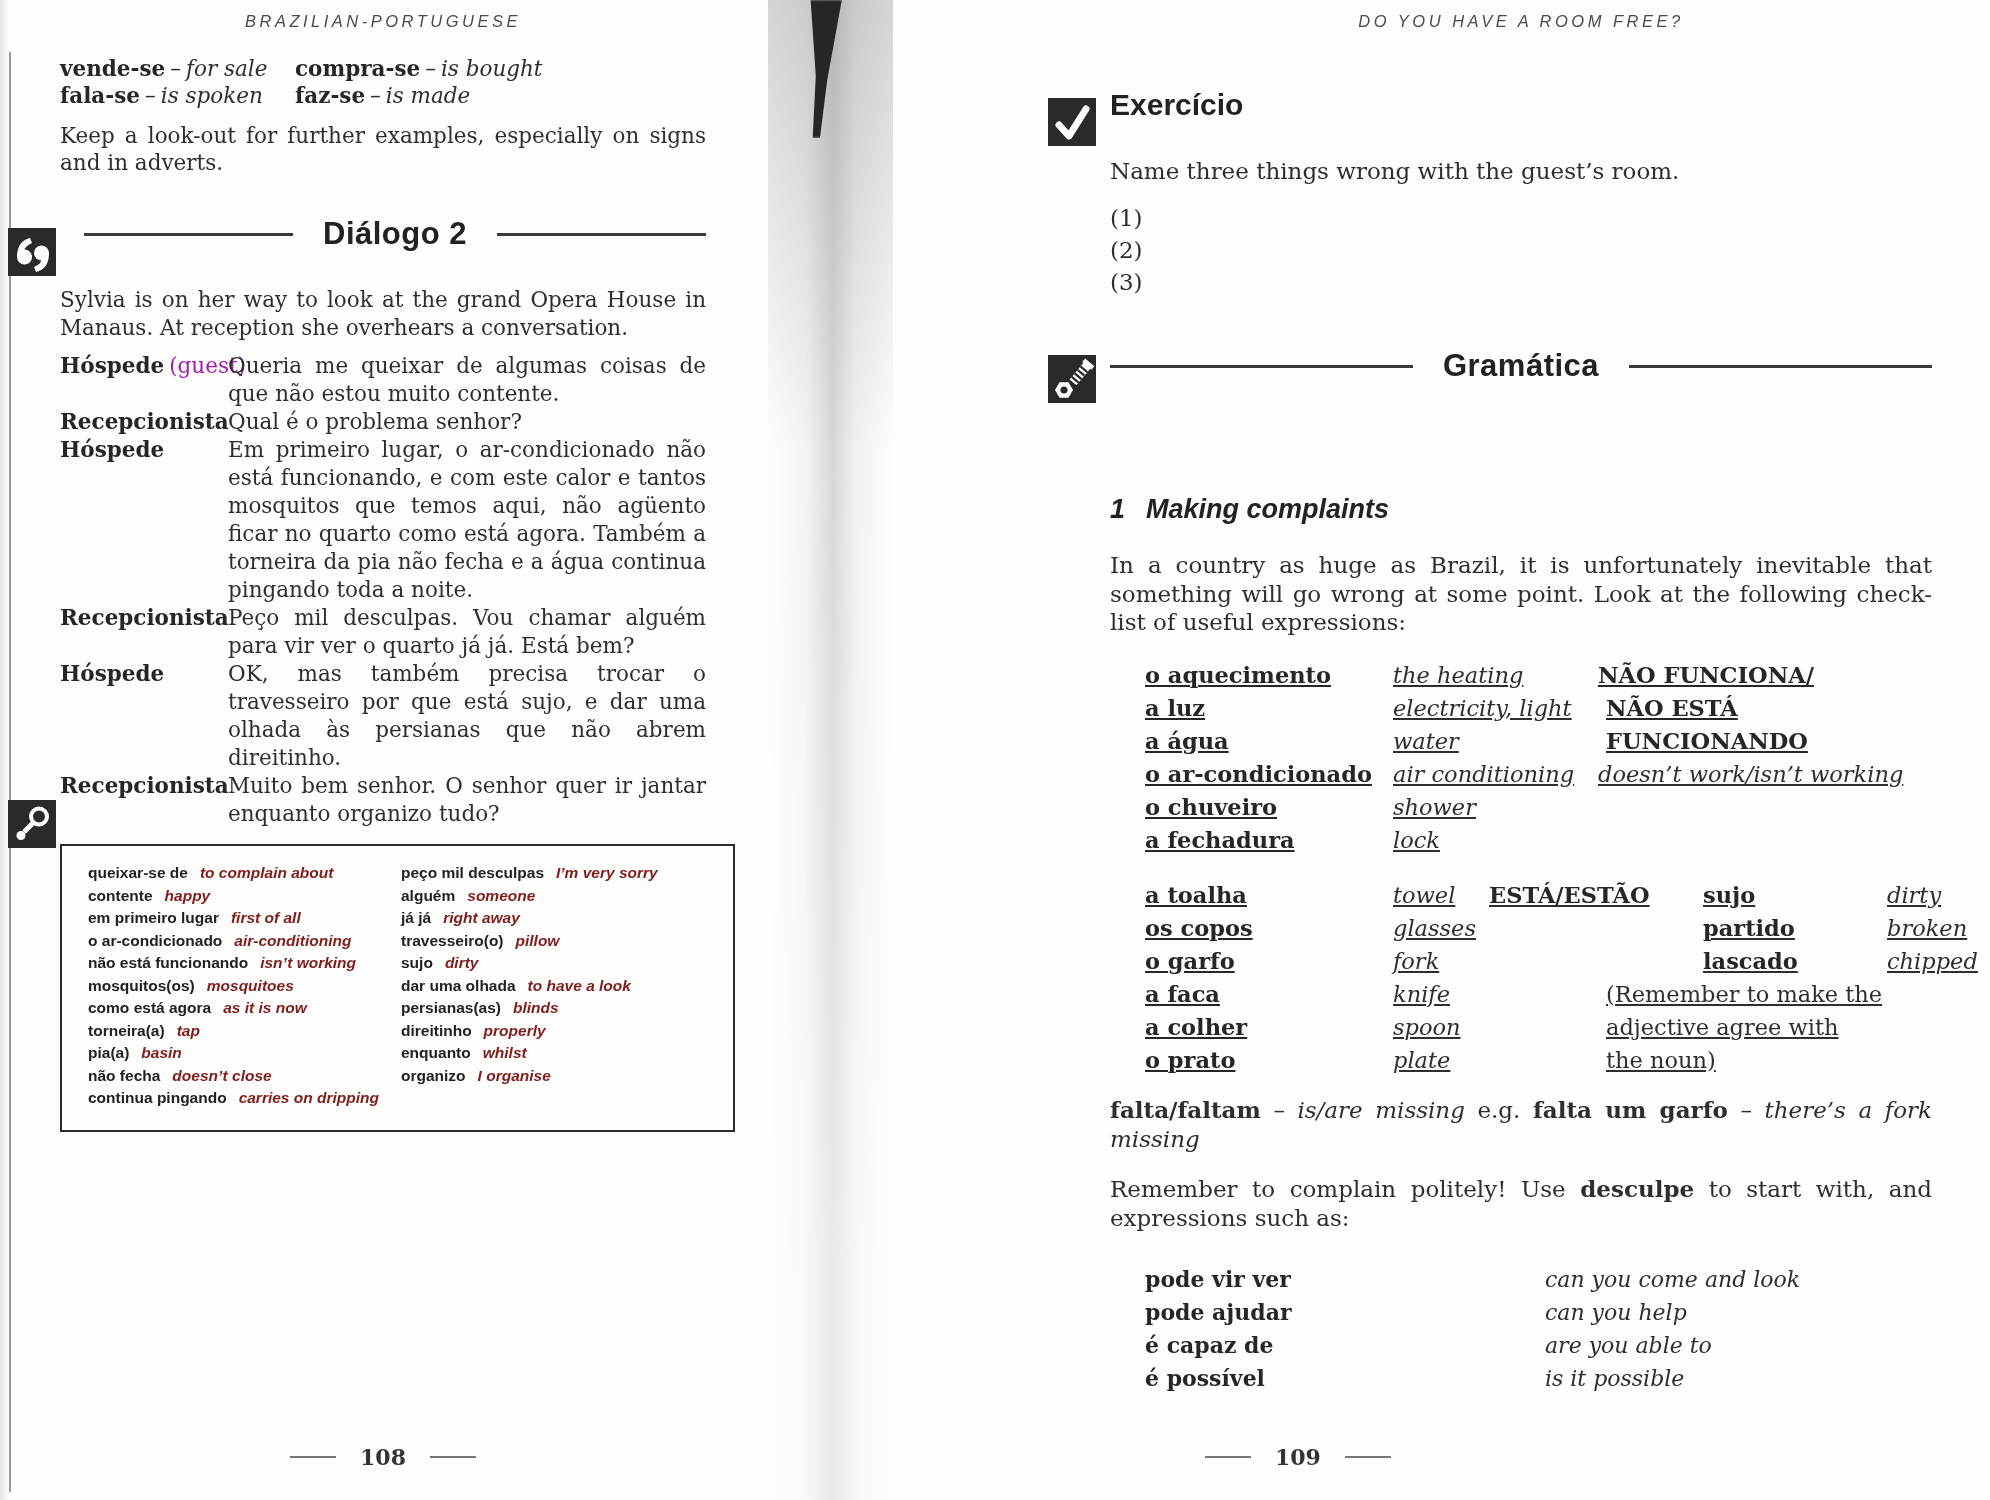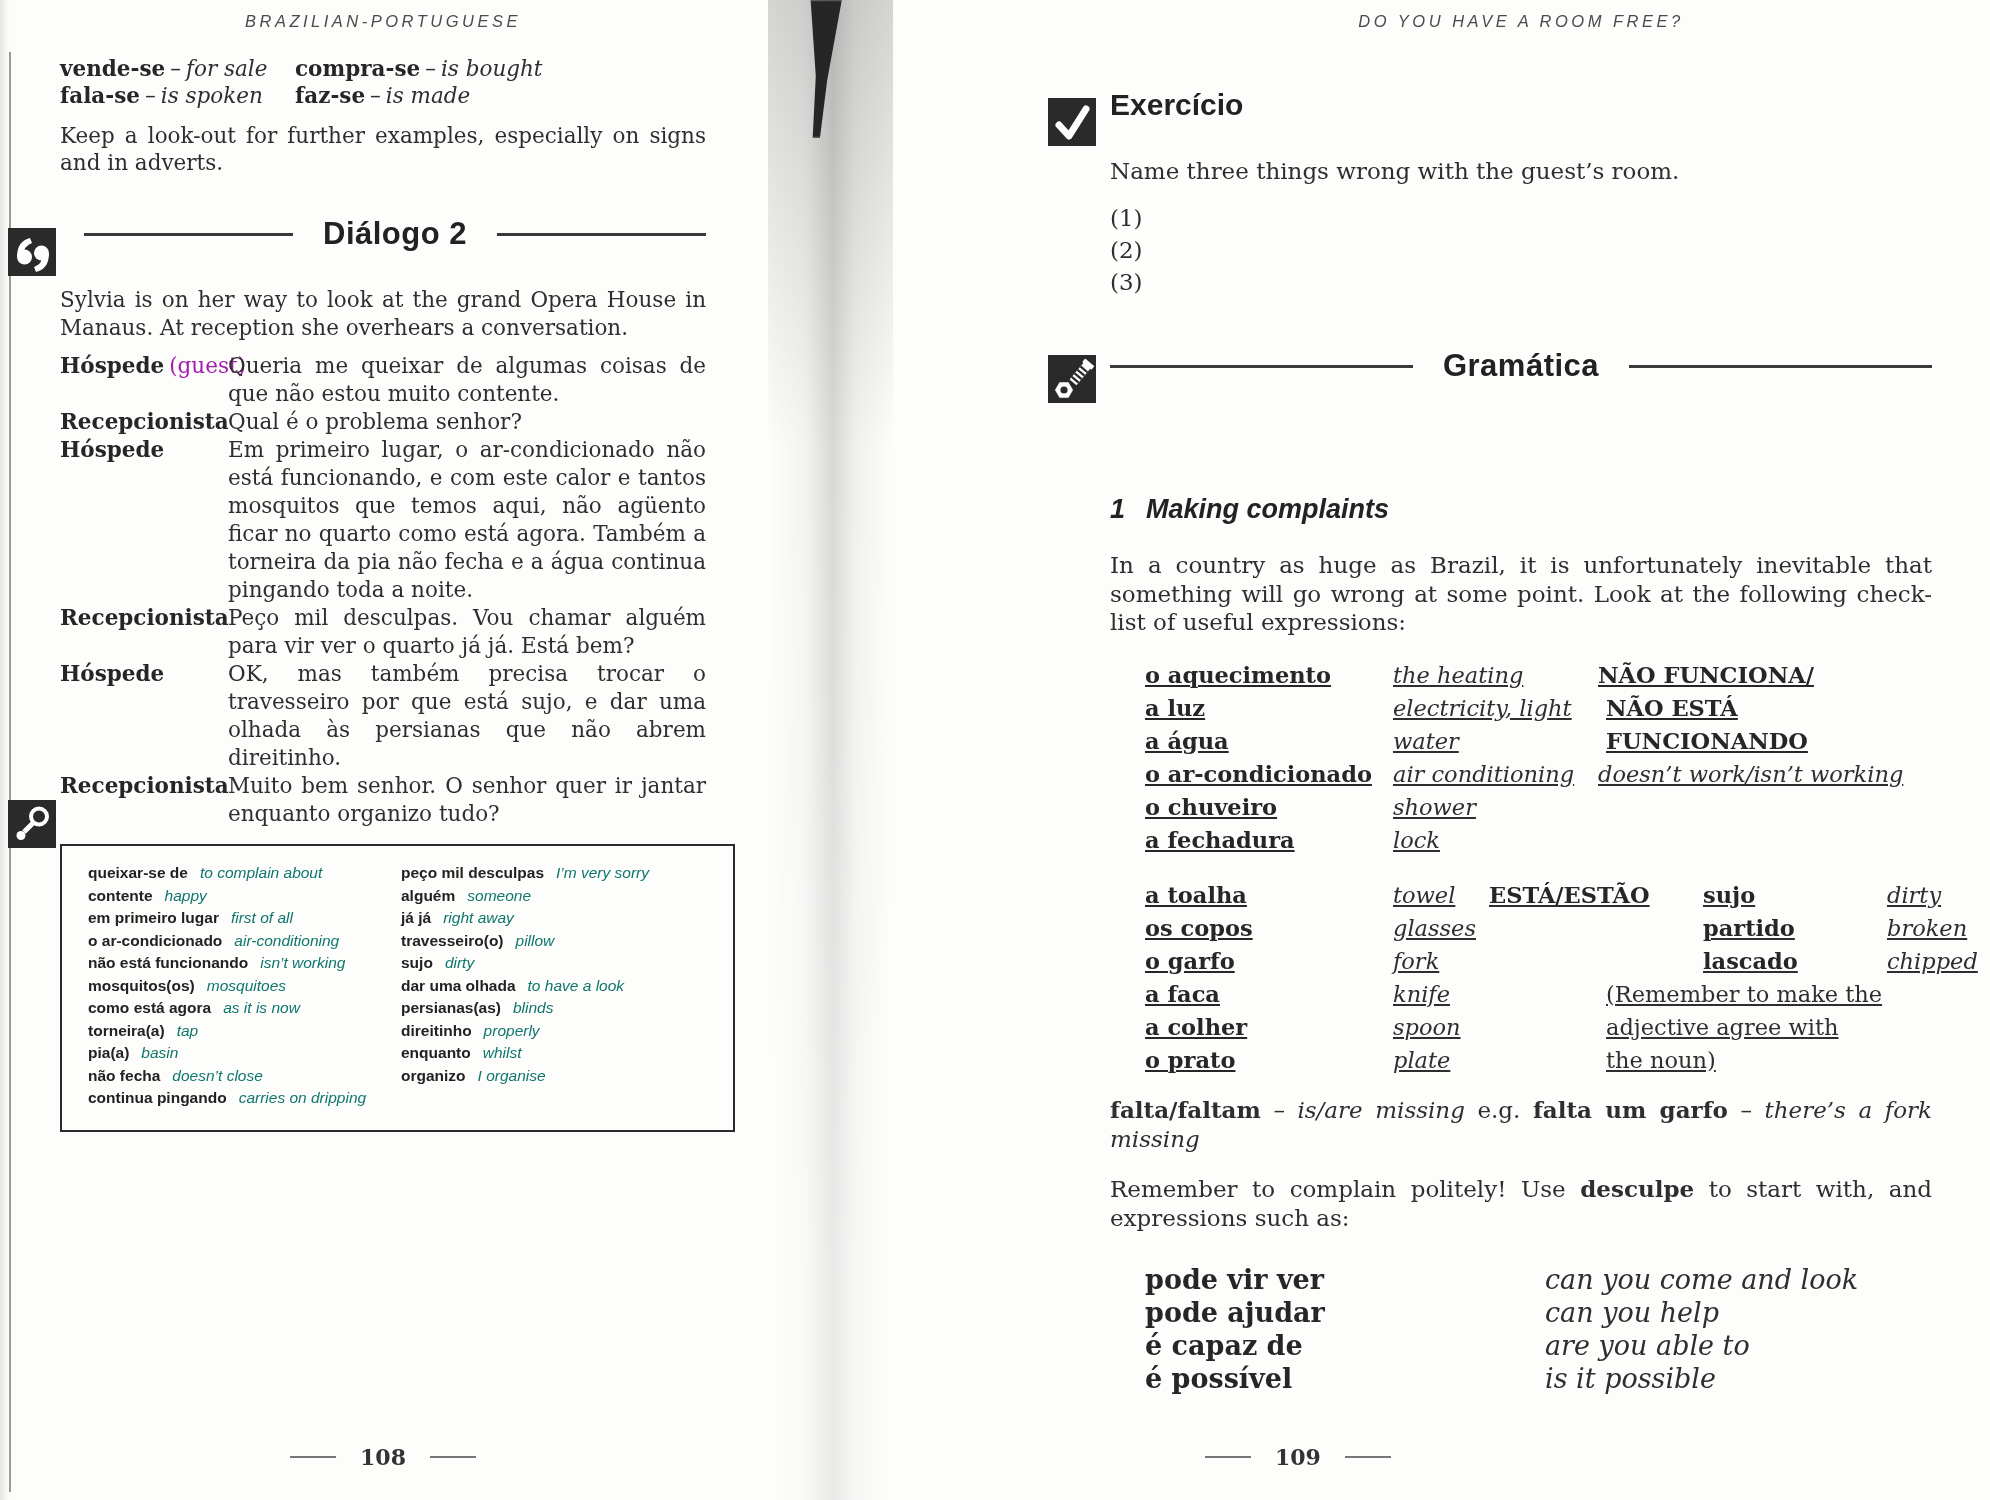--- a/index.html
+++ b/index.html
@@ -43,21 +43,21 @@
   .sp-note{margin-left:5px;font-weight:400;color:#a21caf;}
   .turn .speech{flex:1;text-align:justify;}
   .vocab-box{margin-top:16px;width:675px;border:2px solid #2b2b2b;
     box-sizing:border-box;display:flex;padding:16px 10px 20px 26px;
     font-family:"Liberation Sans",sans-serif;font-size:15.5px;line-height:22.5px;color:#222;}
   .vb-col1{width:295px;margin-right:18px;flex-shrink:0;}
   .vb-col2{flex:1;}
   .vb-entry{padding-left:20px;text-indent:-20px;}
   .vb-col2 .vb-entry{white-space:nowrap;}
   .vb-entry b{font-weight:700;margin-right:12px;}
-  .vb-entry i{color:#0f766e;}
+  .vb-entry i{color:#7f1d1d;font-weight:bold;}
   
   .ex-header{display:flex;align-items:center;margin-top:50px;height:48px;}
   .ex-title{font-family:"Liberation Sans",sans-serif;font-weight:700;font-size:30px;color:#222;}
   .prompt{margin-top:28px;font-size:23px;line-height:29px;}
   .ex-items{margin-top:16px;}
   .ex-item{font-size:23px;line-height:32px;}
   .gram-heading{margin:50px 0 0 0;}
   .section-heading{margin-top:110px;font-family:"Liberation Sans",sans-serif;
     font-weight:700;font-style:italic;font-size:27px;color:#222;display:flex;}
   .section-heading .num{width:36px;}
@@ -73,21 +73,21 @@
   .ind{padding-left:8px;}
   .vt{font-style:italic;}
   .srow{display:flex;gap:24px;}
   .scell.verb{width:190px;font-weight:700;color:#262626;flex-shrink:0;}
   .scell.adj{width:160px;font-weight:700;color:#262626;flex-shrink:0;}
   .scell.adjt{font-style:italic;}
   .rem{padding-left:117px;}
   .falta{margin-top:18px;font-size:23px;line-height:29px;text-align:justify;}
   .polite{margin-top:20px;font-size:23px;line-height:29px;text-align:justify;}
   .expr-list{margin:30px 0 0 35px;}
-  .expr-row{display:flex;font-size:27px;line-height:33px;align-items:center;}
+  .expr-row{display:flex;font-size:22px;line-height:33px;align-items:center;}
   .e1{width:400px;font-weight:700;color:#262626;flex-shrink:0;}
   .e2{font-style:italic;}
   
   .sq-icon{position:absolute;width:48px;height:48px;}
   #dialogue-icon{left:-52px;top:228px;}
   #vocab-icon{left:-52px;top:800px;}
   #exercise-icon{left:-62px;top:98px;}
   #grammar-icon{left:-62px;top:355px;}
   
   .page-num{position:absolute;top:1444px;display:flex;align-items:center;gap:24px;}

